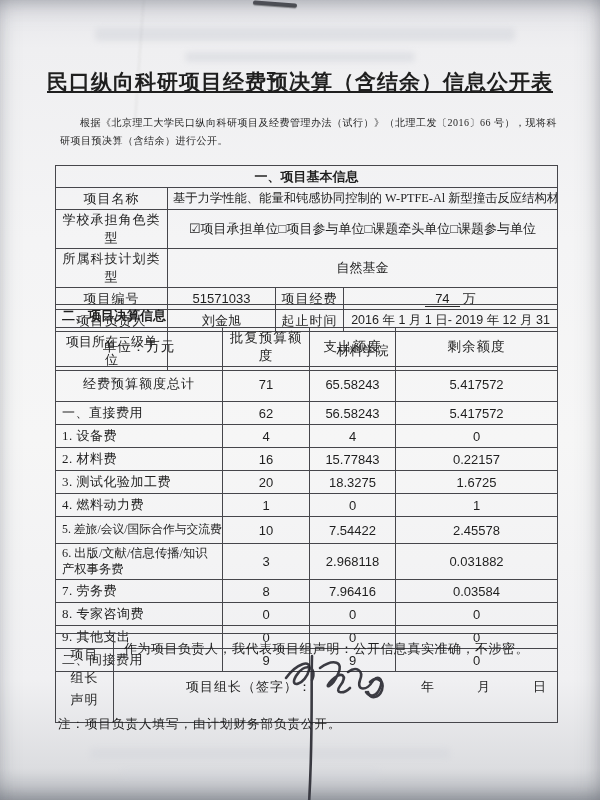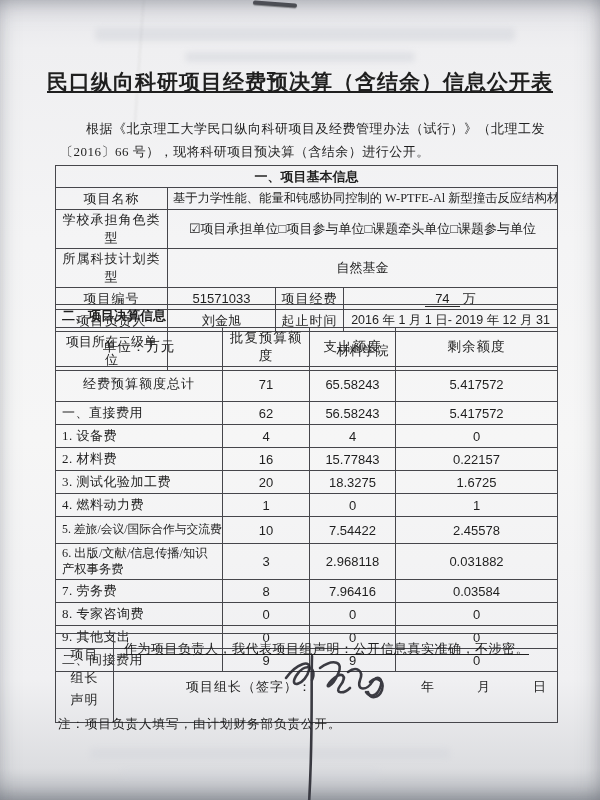--- a/index.html
+++ b/index.html
@@ -15,21 +15,21 @@
                inset -16px 0 26px -18px rgba(90,95,105,.40),
                inset 16px 0 26px -20px rgba(90,95,105,.30);}
   #staple{position:absolute;left:253px;top:2px;width:44px;height:4px;background:#4b4b50;
     transform:rotate(4deg);border-radius:2px;box-shadow:0 1px 1px rgba(0,0,0,.4);z-index:30;}
   .ghost{position:absolute;background:#d3d5db;filter:blur(3px);border-radius:4px;opacity:.55;z-index:1;}
   .crease{position:absolute;left:138px;top:0;width:2px;height:130px;background:rgba(60,60,70,.06);
     transform:rotate(4deg);filter:blur(1px);z-index:2;}
 
   #title{position:absolute;left:0;right:0;top:68px;text-align:center;
     font-size:21px;font-weight:bold;letter-spacing:1px;z-index:10;text-decoration:underline;}
-  #intro{position:absolute;left:60px;top:104px;width:498px;font-size:13px;line-height:1.8;
+  #intro{position:absolute;left:60px;top:104px;width:498px;font-size:10px;line-height:1.8;
     text-indent:2em;z-index:10;letter-spacing:.5px;}
 
   table{border-collapse:collapse;table-layout:fixed;width:502px;}
   td{border:1px solid #46464b;font-size:13px;padding:1px 5px;vertical-align:middle;
      overflow:hidden;}
   .tblock{position:absolute;left:55px;z-index:10;}
   #tableA{top:165px;}
   #tableB{top:304px;}
   #tableC{top:633px;}
   .sec-hdr td{font-weight:bold;font-size:13px;text-align:left;height:17px;padding:1px 6px;}
@@ -45,21 +45,21 @@
   #tableB td.num{text-align:center;font-size:13px;}
   #tableB tr.hdr td{height:25px;text-align:center;font-size:13.5px;letter-spacing:1px;}
   #tableB tr.r-tall{height:27px;}
   #tableB tr.r-tall td.name{font-size:11.8px;white-space:nowrap;letter-spacing:0;}
   #tableB tr.r-wrap td{height:33px;}
   #tableB tr.r-wrap td.name{font-size:12.3px;line-height:1.3;letter-spacing:0;}
   #tableC td{height:78px;}
   #tableC .side{width:58px;text-align:center;font-size:13px;letter-spacing:1px;}
   #tableC .side div{line-height:1.75;}
   #tableC .body{position:relative;vertical-align:top;padding:6px 8px 4px 10px;}
-  #stmt{font-size:13px;letter-spacing:.5px;text-decoration:underline;}
+  #stmt{font-size:13px;letter-spacing:.5px;}
   #signrow{position:absolute;left:0;right:6px;top:44px;display:flex;font-size:13px;}
   #signlbl{margin-left:72px;letter-spacing:1px;}
   #datefields{margin-left:auto;display:flex;gap:42px;padding-right:4px;letter-spacing:1px;}
   #note{position:absolute;left:58px;top:716px;font-size:12.5px;letter-spacing:1px;z-index:10;}
   #sig{position:absolute;left:282px;top:646px;width:110px;height:165px;z-index:25;pointer-events:none;}
 </style>
 </head>
 <body>
 
 <div id="photo">

